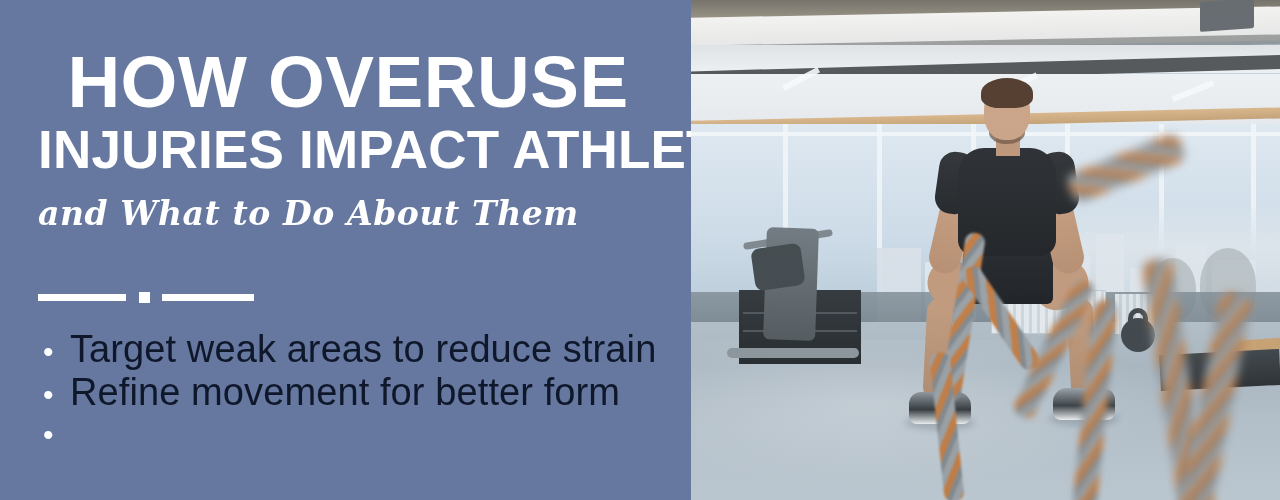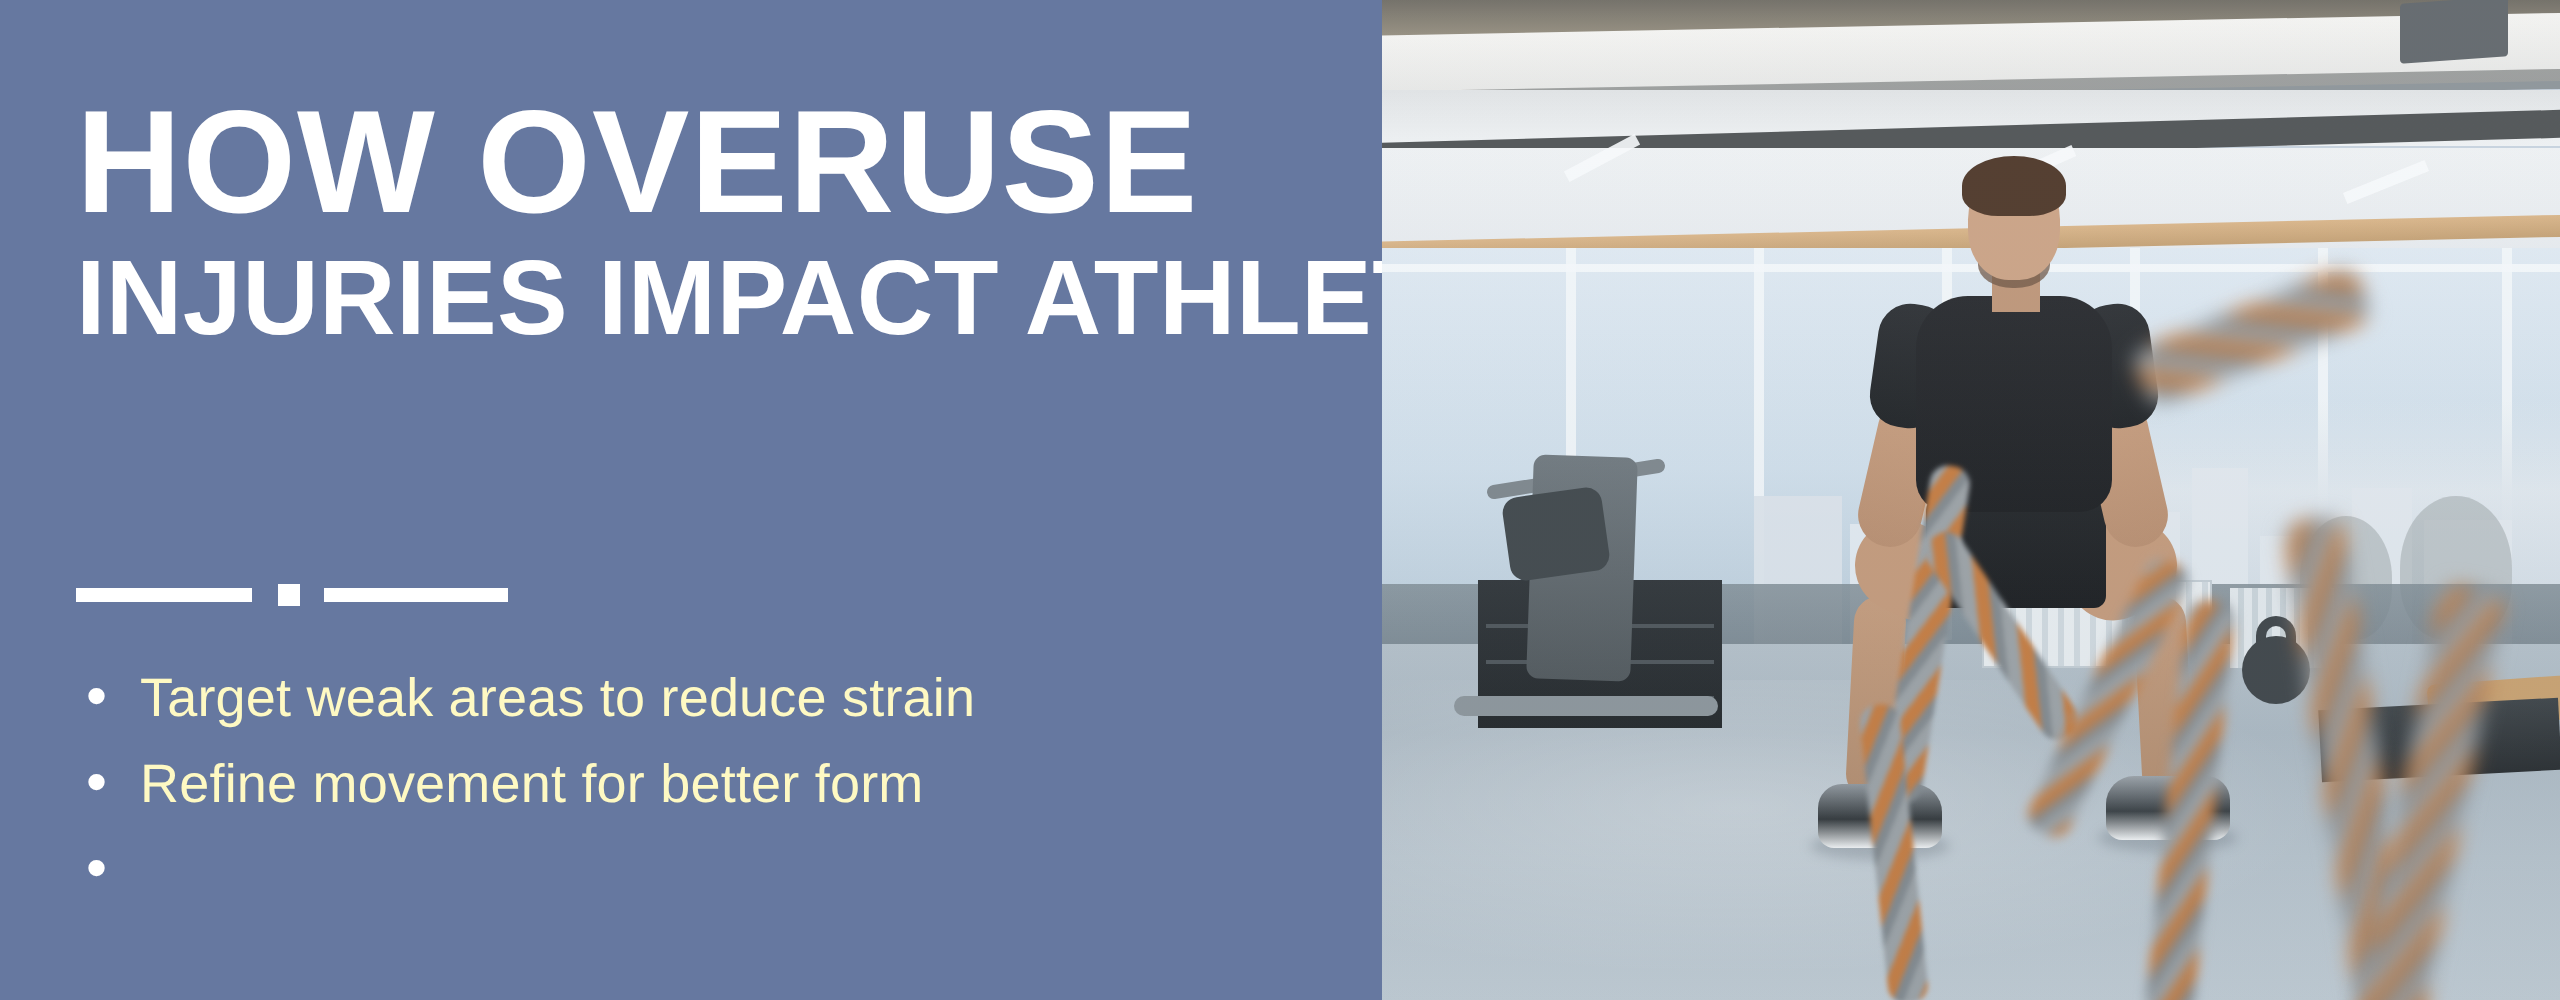--- a/index.html
+++ b/index.html
@@ -33,20 +33,21 @@
   .headline-1{
     font-family:"Liberation Sans", sans-serif;
     font-weight:700;
     font-size:73px;
     line-height:0.98;
     letter-spacing:0.5px;
     color:#ffffff;
     white-space:nowrap;
     transform:scaleX(1.0);
     transform-origin:left center;
+    text-align:center;
   }
   .headline-2{
     font-family:"Liberation Sans", sans-serif;
     font-weight:700;
     font-size:53px;
     line-height:1.05;
     letter-spacing:0.2px;
     color:#ffffff;
     white-space:nowrap;
     margin-top:4px;
@@ -100,22 +101,22 @@
     flex:0 0 auto;
     width:32px;
     color:#ffffff;
     font-size:30px;
     line-height:36px;
     font-weight:400;
     text-align:left;
     padding-left:5px;
   }
   .bullet-text{
-    color:#fef9c3;
-    font-size:27px;
+    color:#0f172a;
+    font-size:38px;
     line-height:36px;
     font-weight:400;
     letter-spacing:0.1px;
     white-space:nowrap;
     text-align:right;
   }
 
   
   .photo{
     position:relative;
@@ -374,20 +375,21 @@
 
 <div class="banner">
 
   <section class="left-panel">
 
     <div class="headline-block">
       <div class="headline-1">HOW OVERUSE</div>
       <div class="headline-2">INJURIES IMPACT ATHLETES</div>
     </div>
 
+    <div class="script-sub">and What to Do About Them</div>
 
     <div class="divider">
       <span class="bar-left"></span>
       <span class="dot"></span>
       <span class="bar-right"></span>
     </div>
 
     <ul class="bullets">
       <li class="bullet-item">
         <span class="bullet-marker">•</span>

